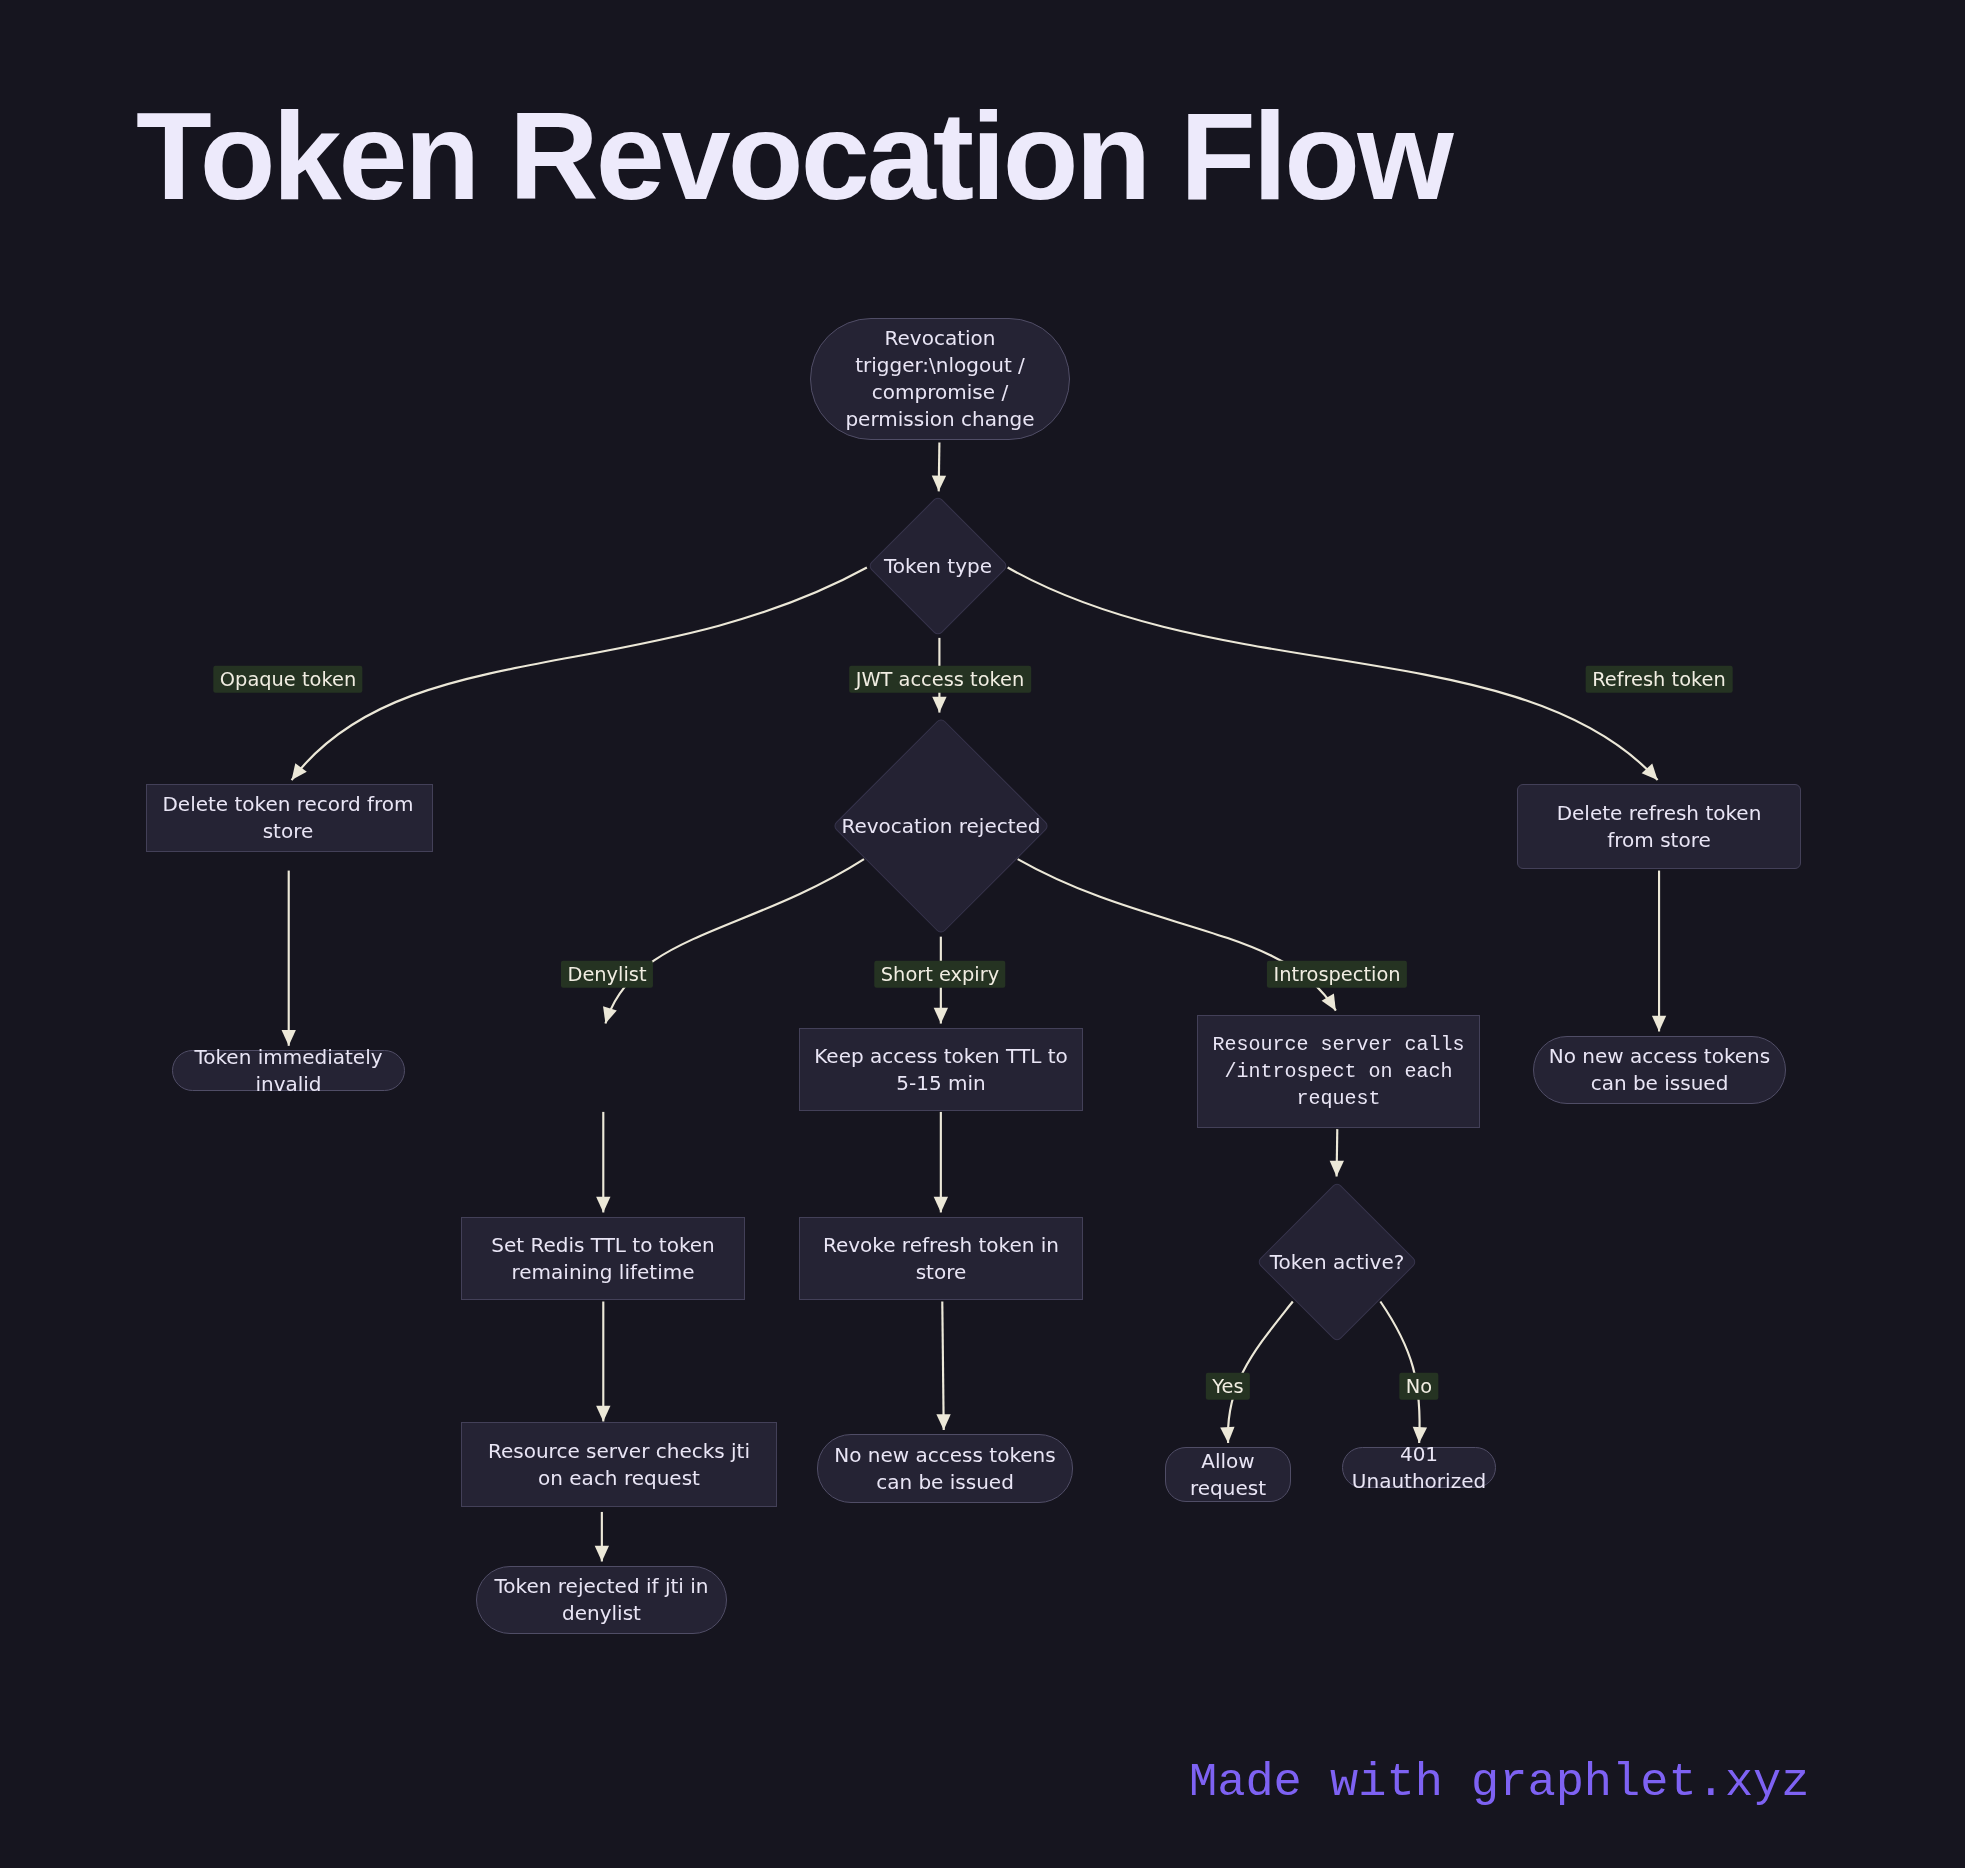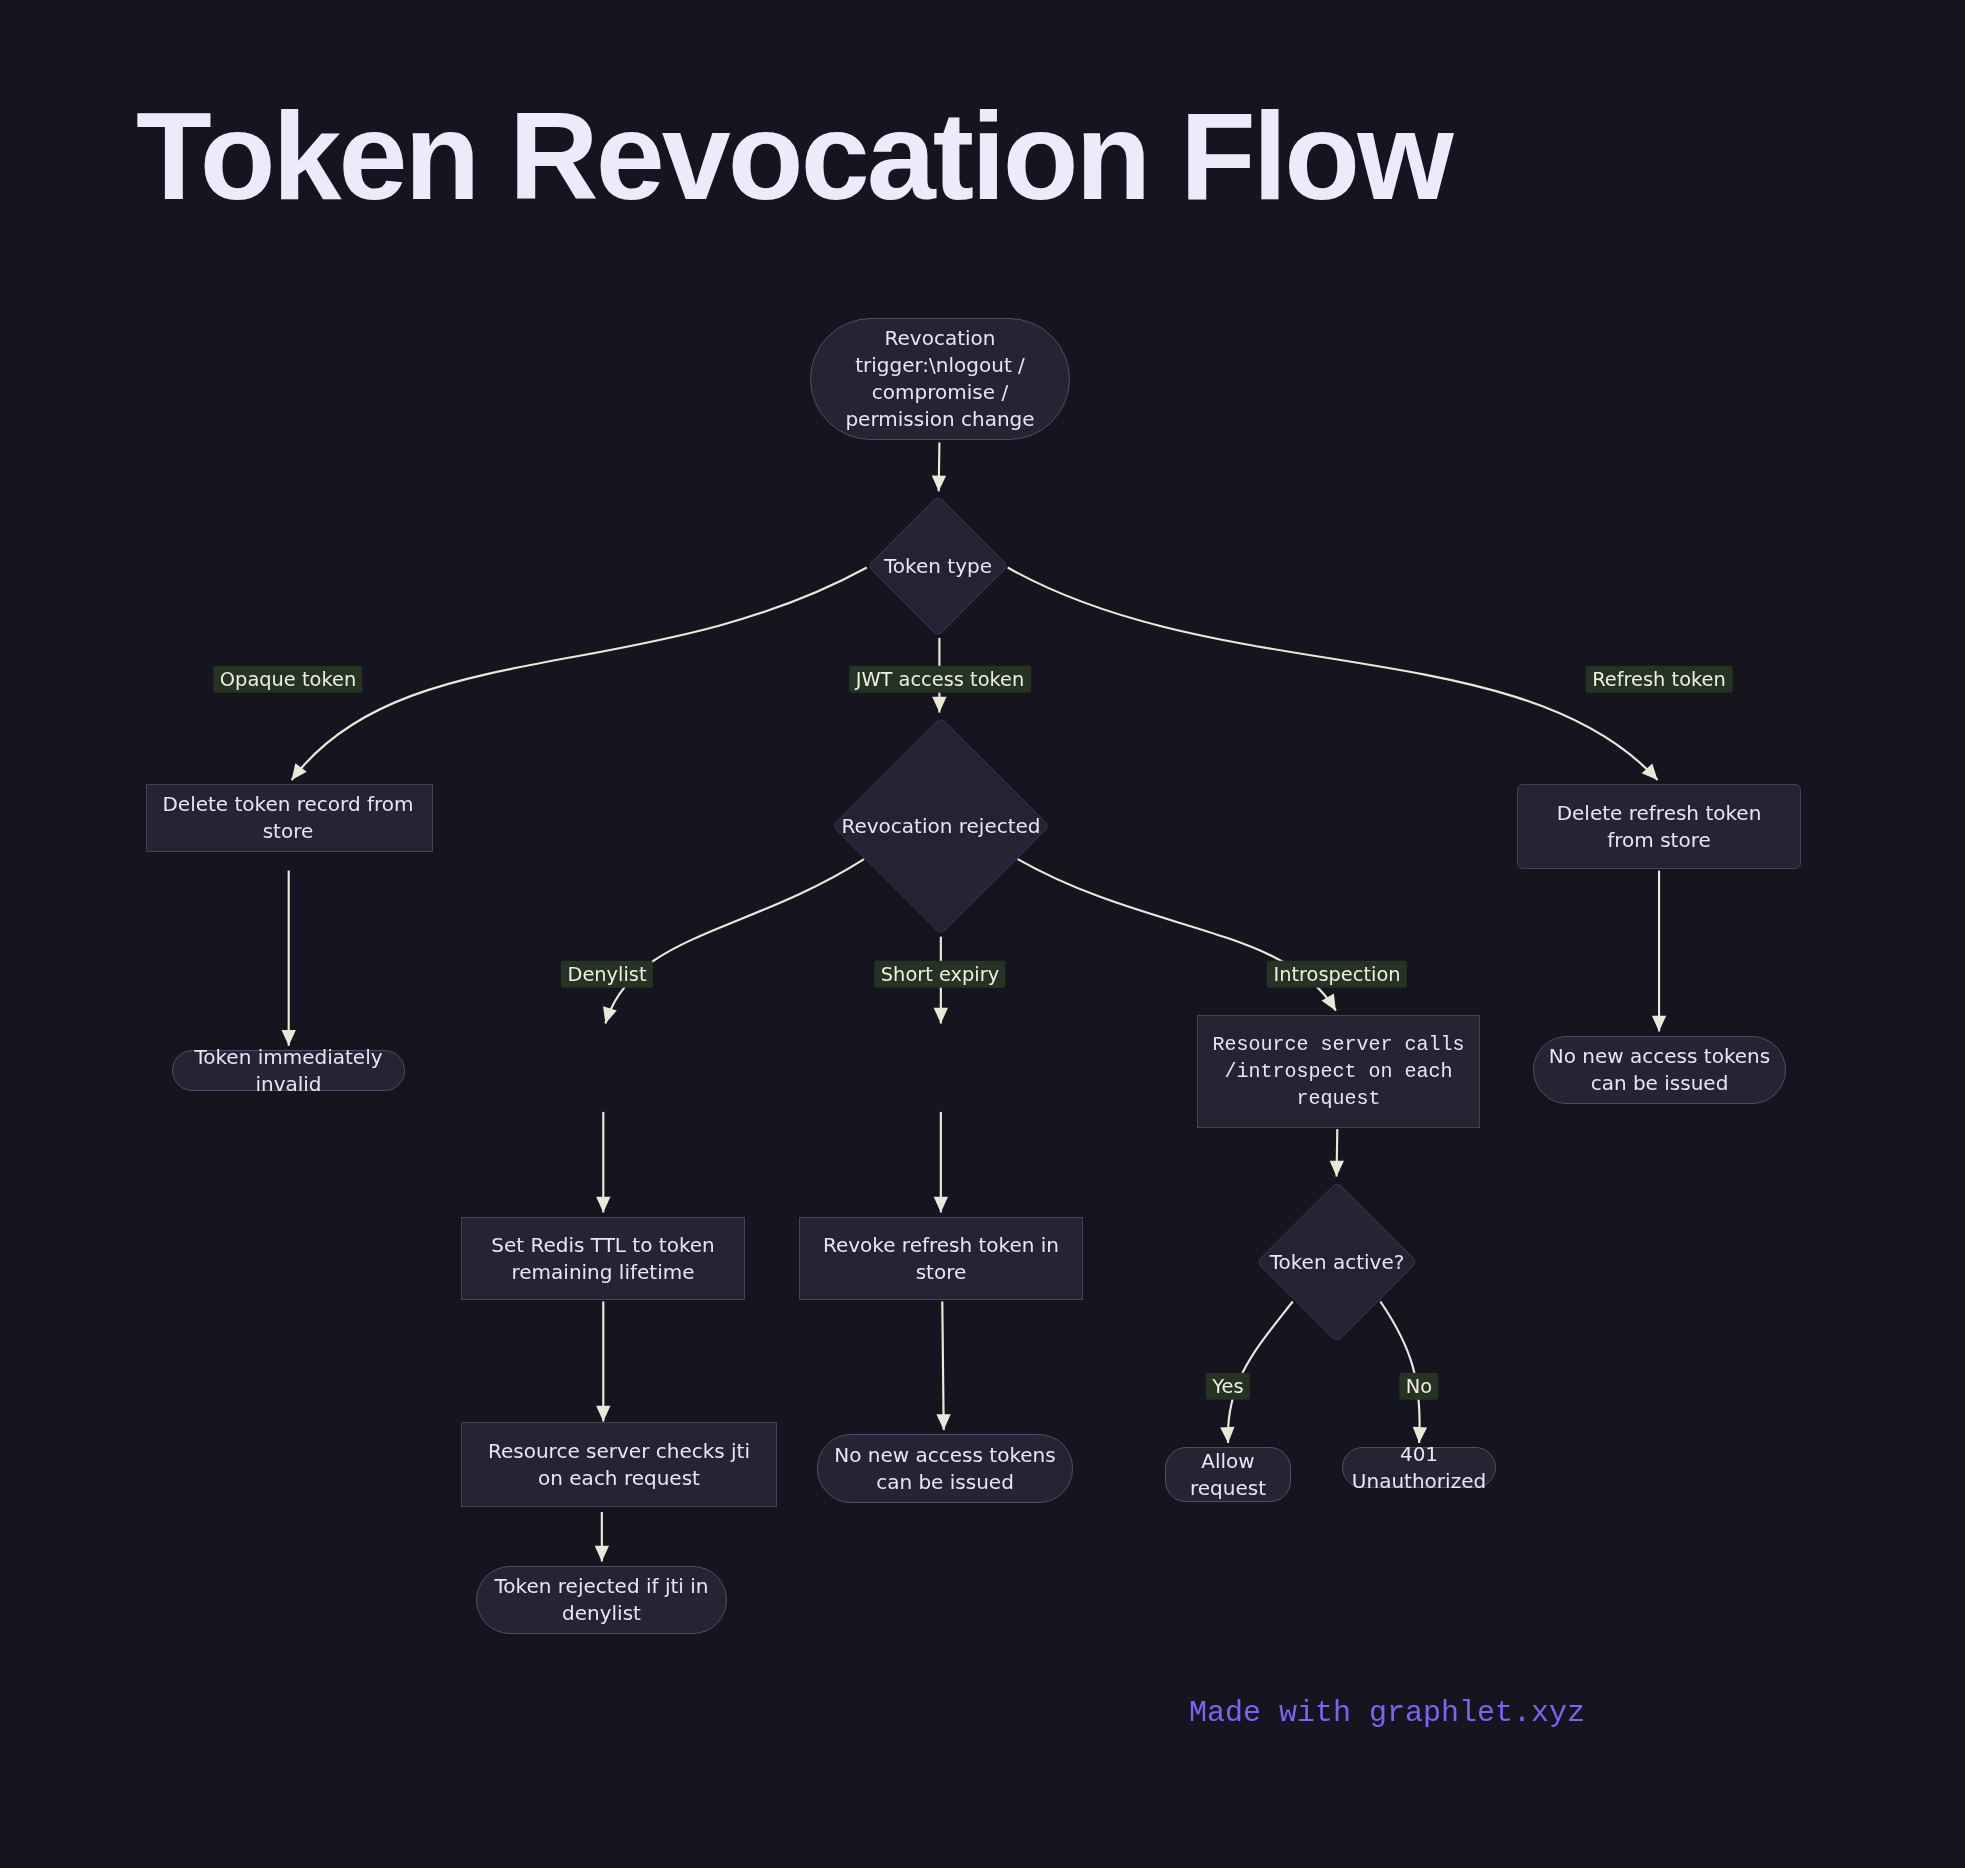--- a/index.html
+++ b/index.html
@@ -45,23 +45,23 @@
     position:absolute;transform:translate(-50%,-50%);
     color:var(--node-text);font-size:20px;white-space:nowrap;text-align:center;
   }
   .chip{
     position:absolute;transform:translate(-50%,-50%);
     background:var(--edge-label-bg);color:var(--edge-label-text);
     font-size:19.4px;line-height:19.4px;padding:3.6px 6.5px;border-radius:2.2px;
     white-space:nowrap;
   }
   .footer{
-    position:absolute;left:1189px;top:1696px;
+    position:absolute;left:1189px;top:1756px;
     font-family:"Liberation Mono",monospace;
-    font-size:30px;color:var(--footer-text);white-space:nowrap;
+    font-size:47px;color:var(--footer-text);white-space:nowrap;
   }
 </style>
 </head>
 <body>
 
 <div class="canvas">
 
   <h1 class="title">Token Revocation Flow</h1>
 
   <svg class="edges" width="1965" height="1869" viewBox="0 0 2736 2602">
@@ -97,20 +97,21 @@
   <div class="node rect" style="left:146px;top:784px;width:287px;height:68px;padding-left:10px;">Delete token record from store</div>
 
   <div class="diamond" style="left:941px;top:826px;width:154px;height:154px;"></div>
   <div class="diamond-label" style="left:941px;top:826px;">Revocation rejected</div>
 
   <div class="node rect" style="left:1517px;top:784px;width:284px;height:85px;border-radius:6px;">Delete refresh token from store</div>
 
   <div class="node stadium" style="left:172px;top:1050px;width:233px;height:41px;border-radius:21px;padding:1.4px 8.6px;">Token immediately invalid</div>
 
 
+  <div class="node rect" style="left:799px;top:1028px;width:284px;height:83px;">Keep access token TTL to 5-15 min</div>
 
   <div class="node rect" style="left:1197px;top:1015px;width:283px;height:113px;font-family:Liberation Mono, monospace;">Resource server calls /introspect on each request</div>
 
   <div class="node stadium" style="left:1533px;top:1036px;width:253px;height:68px;border-radius:34px;">No new access tokens can be issued</div>
 
   <div class="node rect" style="left:461px;top:1217px;width:284px;height:83px;">Set Redis TTL to token remaining lifetime</div>
 
   <div class="node rect" style="left:799px;top:1217px;width:284px;height:83px;">Revoke refresh token in store</div>
 
   <div class="diamond" style="left:1337px;top:1262px;width:114px;height:114px;"></div>

